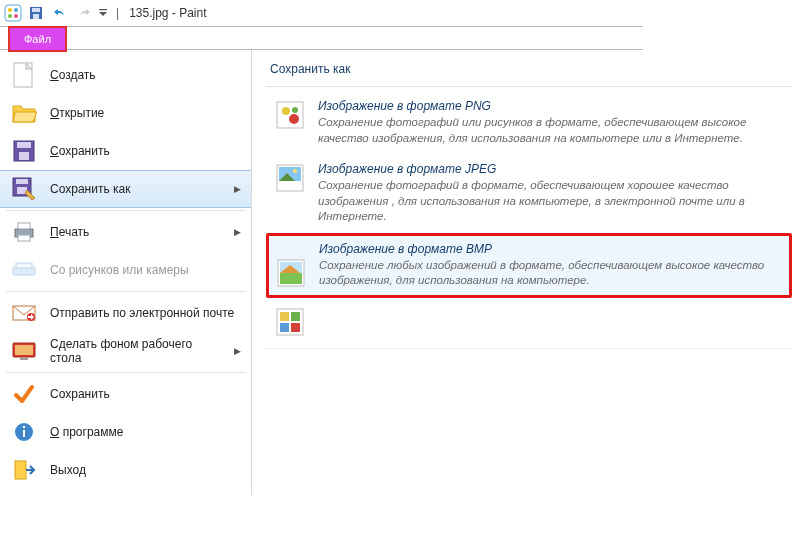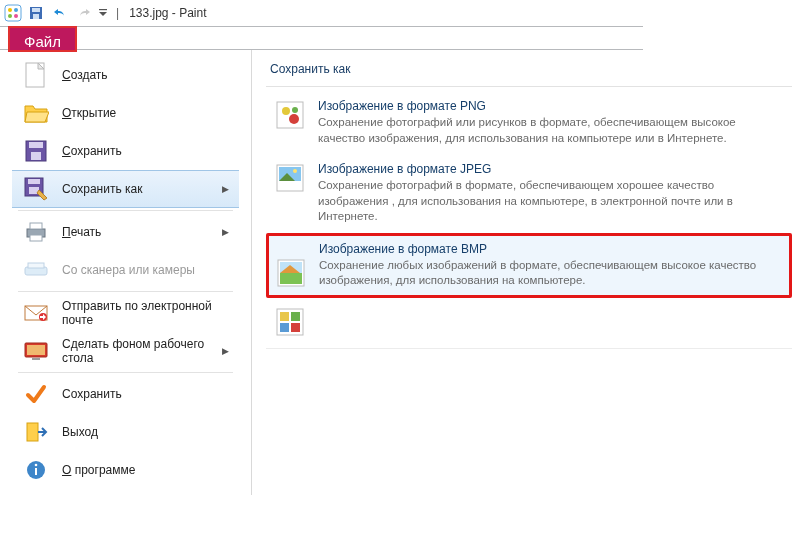--- a/index.html
+++ b/index.html
@@ -34,42 +34,42 @@
     height: 24px;
     display: flex;
     align-items: stretch;
     border: 1px solid #b7b9bc;
     border-left: none;
     border-right: none;
     background: #fff;
     width: 643px;
   }
   .file-tab {
-    background: #be185d;
+    background: #d946ef;
     color: #fff;
     padding: 0 14px;
     display: flex;
-    align-items: flex-end;
+    align-items: center;
     border: 2px solid #e03030;
-    font-size: 15px;
+    font-size: 11px;
     position: relative;
     height: 26px;
     margin-top:-1px;
     margin-left:8px;
   }
   .ribbon-rest { flex: 1; }
   
   .file-menu {
     display: flex;
     width: 802px;
     background: #fff;
   }
   .file-left {
     width: 252px;
-    padding: 6px 12px;
+    padding: 6px 0;
     border-right: 1px solid #d9d9d9;
   }
   .menu-item {
     display: flex;
     align-items: center;
     height: 38px;
     padding: 0 10px;
     gap: 12px;
     border-top: 1px solid transparent;
     border-bottom: 1px solid transparent;
@@ -101,21 +101,21 @@
   }
   .fmt-item {
     display: flex;
     gap: 12px;
     padding: 6px 6px;
     border: 2px solid transparent;
     border-radius: 2px;
     cursor: default;
   }
   .fmt-item .ic { width: 32px; height:32px; flex-shrink:0; display:flex;align-items:center;justify-content:center;}
-  .fmt-item .txt { flex:1; }
+  .fmt-item .txt { flex:1;font-style:italic; }
   .fmt-item .ttl { color: #163f6a; font-size: 12px; margin-bottom: 2px; }
   .fmt-item .desc { color: #6a6a6a; font-size: 11.5px; line-height: 1.35; }
   .fmt-item.highlight {
     background: #eef6fd;
     border: 3px solid #e31717;
     align-items: flex-end;
   }
   .fmt-divider { height:1px; background:#ececec; margin:2px 0; }
 
   
@@ -151,21 +151,21 @@
         <path d="M10 3 L14 6 L10 9 L10 7 C6 7 4 8 4 11 C4 6 7 5 10 5 Z" fill="#8a8a8a"></path>
       </svg>
   </span>
   <span class="qat-btn" style="width:10px">
      <svg width="8" height="8" viewBox="0 0 8 8">
         <rect x="0" y="0" width="8" height="1.2" fill="#555"></rect>
         <path d="M0 3 L8 3 L4 7 Z" fill="#555"></path>
       </svg>
   </span>
   <span class="sep-v">|</span>
-  <span class="title-text">133.jpg - Paint</span>
+  <span class="title-text">135.jpg - Paint</span>
 </div>
 
 <div class="tab-row">
   <div class="file-tab">
     <span>Файл</span>
   </div>
   <div class="ribbon-rest"></div>
 </div>
 
 <div class="file-menu">
@@ -230,21 +230,21 @@
       <span class="arrow">▶</span>
     </div>
 
     <div class="menu-item disabled">
       <span class="ic" style="opacity:.55">
         <svg width="26" height="18" viewBox="0 0 26 18">
             <rect x="2" y="6" width="22" height="8" rx="2" fill="#c3ddf2" stroke="#8aaed0"></rect>
             <rect x="5" y="2" width="16" height="5" fill="#e7f1fa" stroke="#8aaed0"></rect>
           </svg>
       </span>
-      <span class="lbl">Со сканера или камеры</span>
+      <span class="lbl">Со рисунков или камеры</span>
     </div>
 
     <div class="menu-sep"></div>
 
     <div class="menu-item">
       <span class="ic">
         <svg width="26" height="20" viewBox="0 0 26 20">
             <rect x="2" y="3" width="22" height="14" fill="#fff" stroke="#c07b3c"></rect>
             <path d="M2 3 L13 12 L24 3" fill="none" stroke="#c07b3c"></path>
             <circle cx="20" cy="14" r="4" fill="#d33"></circle>
@@ -272,39 +272,39 @@
 
     <div class="menu-item">
       <span class="ic">
         <svg width="24" height="24" viewBox="0 0 24 24">
             <path d="M4 13 L10 19 L20 5" fill="none" stroke="#ef7a1a" stroke-width="4" stroke-linecap="round" stroke-linejoin="round"></path>
           </svg>
       </span>
       <span class="lbl">Сохранить</span>
     </div>
 
-    <div class="menu-item">
-      <span class="ic">
-        <svg width="24" height="24" viewBox="0 0 24 24">
-            <rect x="3" y="3" width="11" height="18" fill="#ffcf4b" stroke="#d7a213"></rect>
-            <path d="M14 12 L22 12 M18 8 L22 12 L18 16" fill="none" stroke="#2e6fb5" stroke-width="2"></path>
-          </svg>
-      </span>
-      <span class="lbl">Выход</span>
-    </div>
-
     <div class="menu-item underline">
       <span class="ic">
         <svg width="22" height="22" viewBox="0 0 22 22">
             <circle cx="11" cy="11" r="9" fill="#3e86c9"></circle>
             <rect x="10" y="9" width="2" height="7" fill="#fff"></rect>
             <circle cx="11" cy="6" r="1.3" fill="#fff"></circle>
           </svg>
       </span>
       <span class="lbl">О программе</span>
+    </div>
+
+    <div class="menu-item">
+      <span class="ic">
+        <svg width="24" height="24" viewBox="0 0 24 24">
+            <rect x="3" y="3" width="11" height="18" fill="#ffcf4b" stroke="#d7a213"></rect>
+            <path d="M14 12 L22 12 M18 8 L22 12 L18 16" fill="none" stroke="#2e6fb5" stroke-width="2"></path>
+          </svg>
+      </span>
+      <span class="lbl">Выход</span>
     </div>
 
   </div>
 
   <div class="file-right">
     <div class="submenu-header">Сохранить как</div>
 
     <div class="fmt-item">
       <span class="ic">
         <svg width="30" height="30" viewBox="0 0 30 30">

